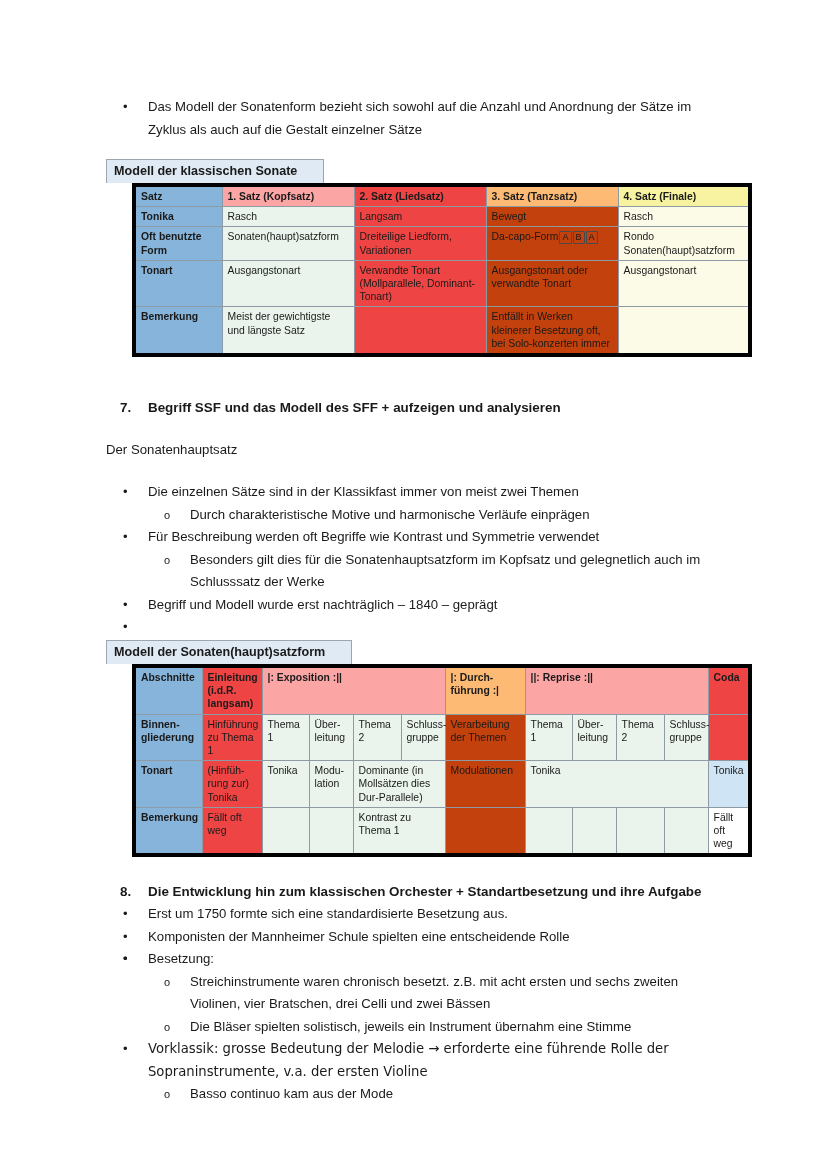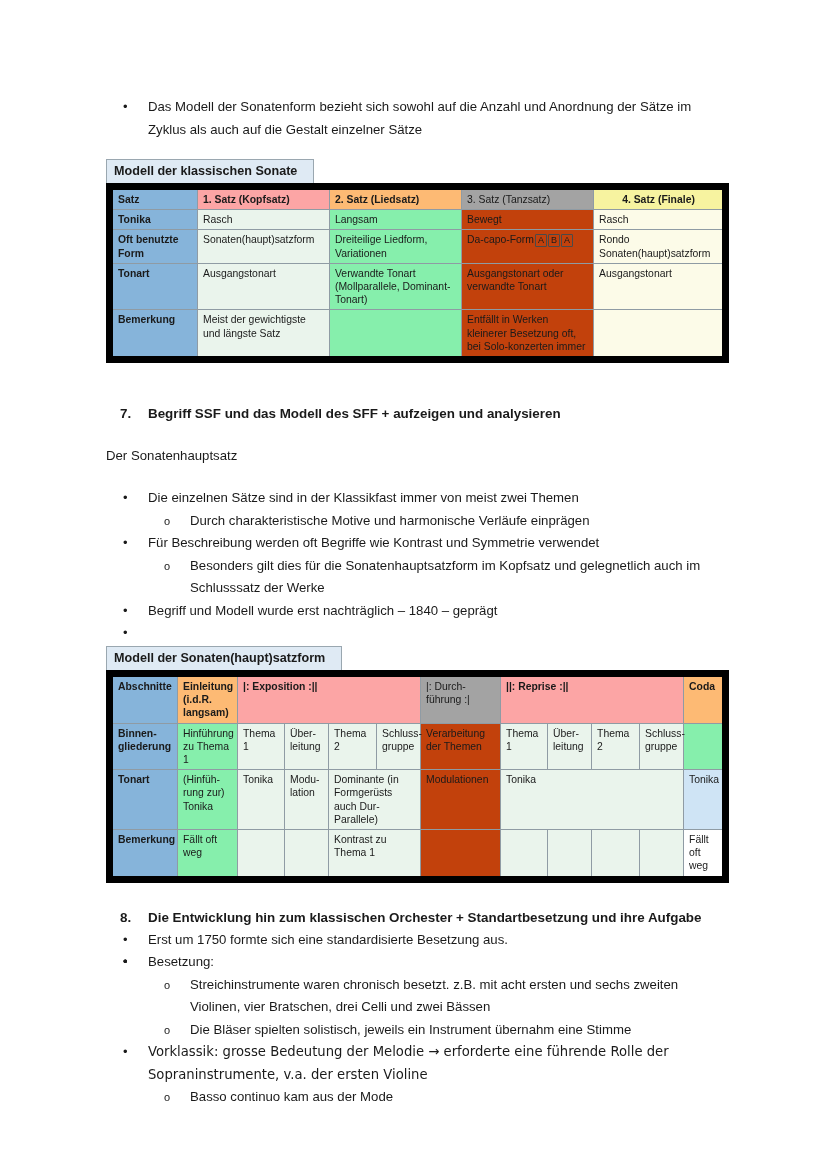--- a/index.html
+++ b/index.html
@@ -76,42 +76,43 @@
 
   
   .tbl-wrap { position: relative; }
   .tbl-title {
     display: inline-block;
     font-weight: bold;
     font-size: 12.6px;
     background: #dfeaf4;
     border: 1px solid #9aa7b0;
     border-bottom: none;
-    padding: 4px 16px 4px 7px;
+    padding: 4px 26px 4px 7px;
     line-height: 15px;
   }
   table.doc {
     border-collapse: collapse;
     table-layout: fixed;
     font-size: 10.4px;
     line-height: 13.2px;
-    border: 7px solid #000000;
+    border: 4px solid #000000;
+    margin-left: 26px;
   }
   table.doc td {
     border: 1px solid #8f9ba4;
     padding: 3px 4px 3px 5px;
     vertical-align: top;
   }
   .rh { background: #86b4da; font-weight: bold; }
   .hd-green { background: #fca5a5; font-weight: bold; }
-  .hd-blue  { background: #fdba74; font-weight: bold; }
-  .hd-orange{ background: #a3a3a3; font-weight: normal; }
-  .hd-yellow{ background: #f7f3a0; font-weight: bold; text-align: center; }
+  .hd-blue  { background: #ef4444; font-weight: bold; }
+  .hd-orange{ background: #fdba74; font-weight: bold; }
+  .hd-yellow{ background: #f7f3a0; font-weight: bold; }
   .c-green  { background: #eaf4ec; }
-  .c-blue   { background: #86efac; }
+  .c-blue   { background: #ef4444; }
   .c-orange { background: #c2410c; }
   .c-yellow { background: #fcfbe8; }
   .c-lightblue { background: #cfe4f5; }
   .c-white  { background: #ffffff; }
 
   .boxletters { display: inline-block; }
   .bx {
     display: inline-block;
     border: 1px solid #4a4a4a;
     padding: 0px 2px;
@@ -296,21 +297,21 @@
             <td class="c-green">Thema 2</td>
             <td class="c-green">Schluss-gruppe</td>
             <td class="c-blue"></td>
           </tr>
 
           <tr>
             <td class="rh">Tonart</td>
             <td class="c-blue">(Hinfüh-rung zur) Tonika</td>
             <td class="c-green">Tonika</td>
             <td class="c-green">Modu-lation</td>
-            <td class="c-green" colspan="2">Dominante (in Formgerüsts auch Dur-Parallele)</td>
+            <td class="c-green" colspan="2">Dominante (in Mollsätzen dies Dur-Parallele)</td>
             <td class="c-orange">Modulationen</td>
             <td class="c-green" colspan="4">Tonika</td>
             <td class="c-lightblue">Tonika</td>
           </tr>
 
           <tr>
             <td class="rh">Bemerkung</td>
             <td class="c-blue">Fällt oft weg</td>
             <td class="c-green"></td>
             <td class="c-green"></td>
@@ -333,20 +334,21 @@
       <span>Die Entwicklung hin zum klassischen Orchester + Standartbesetzung und ihre Aufgabe</span>
     </div>
 
     <div>
       <div class="b1">
         <span class="mk">•</span>
         <span>Erst um 1750 formte sich eine standardisierte Besetzung aus.</span>
       </div>
       <div class="b1">
         <span class="mk">•</span>
+        <span>Komponisten der Mannheimer Schule spielten eine entscheidende Rolle</span>
       </div>
       <div class="b1">
         <span class="mk">•</span>
       </div>
       <div class="b1">
         <span class="mk">•</span>
         <span>Besetzung:</span>
       </div>
       <div class="b2">
         <span class="mk">o</span>

